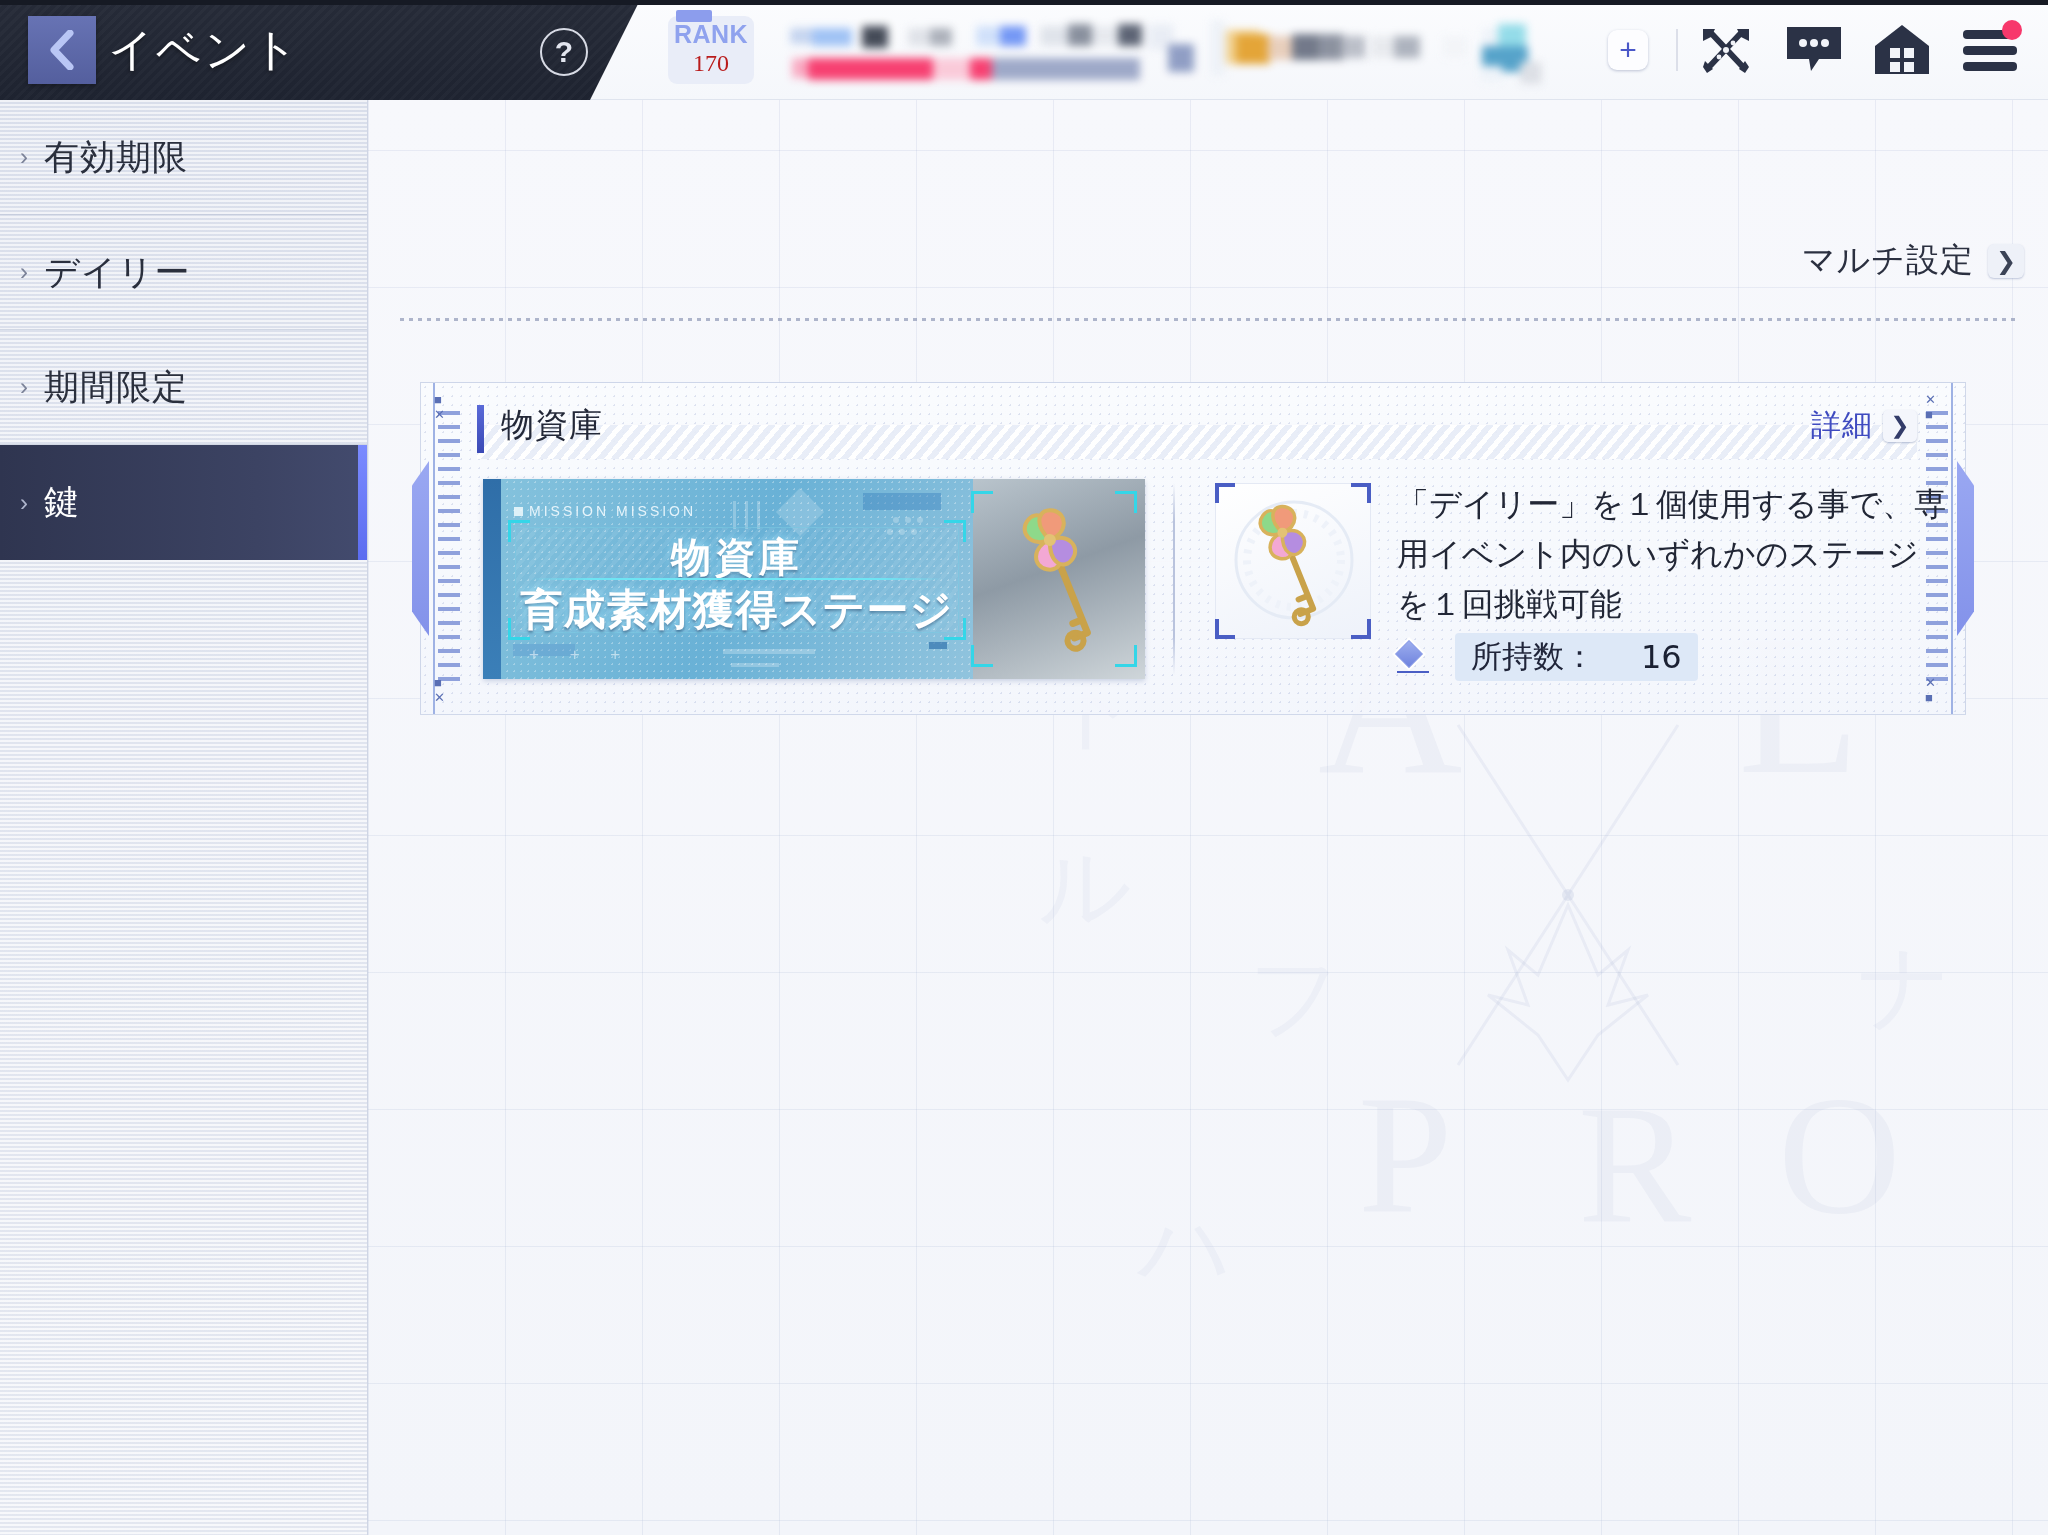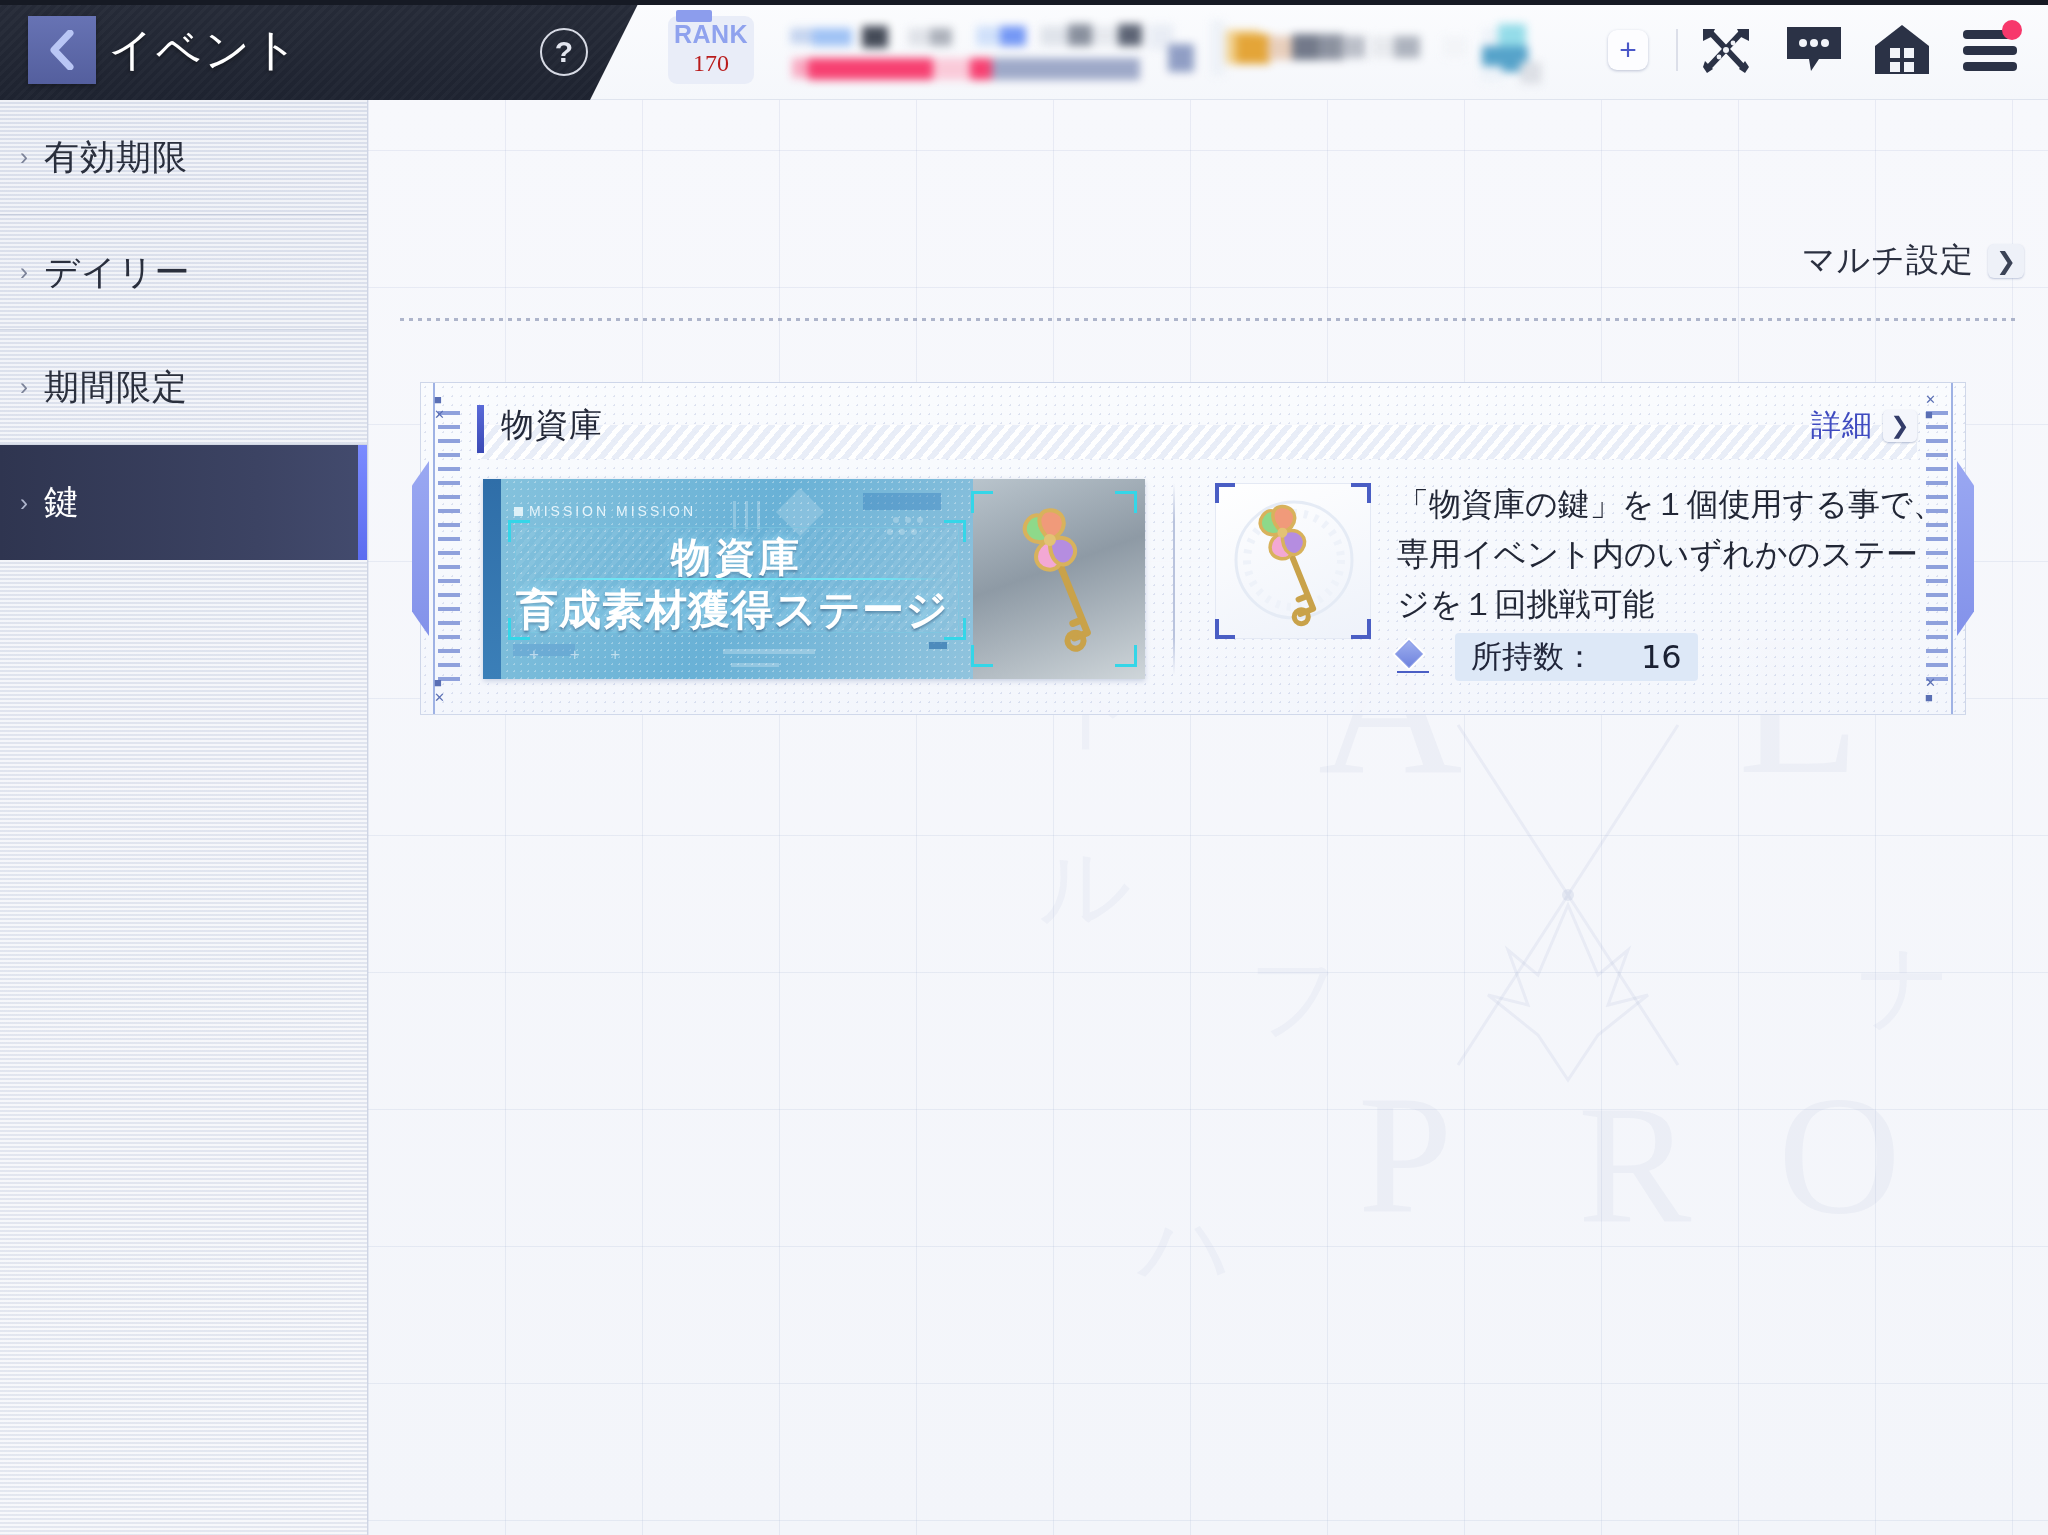--- a/index.html
+++ b/index.html
@@ -211,21 +211,21 @@
     background:rgba(245,252,255,.8); }
   .banner-box { position:absolute; left:32px; top:48px; width:444px; height:106px;
     background: linear-gradient(135deg, rgba(54,123,178,.88), rgba(70,145,196,.82));
     border:1px solid rgba(120,200,225,.6);
     background-image: repeating-linear-gradient(-50deg, rgba(255,255,255,.07) 0 4px, transparent 4px 9px); }
   .banner-t1 { position:absolute; width:100%; top:2px; text-align:center; font-size:40px; color:#fff;
     letter-spacing:4px; font-weight:bold; text-shadow:0 0 10px rgba(160,230,255,.9), 0 2px 3px rgba(0,20,60,.55);
     font-family:"DejaVu Sans",sans-serif; }
   .banner-rule { position:absolute; left:14px; right:14px; top:50px; height:2px;
     background:linear-gradient(90deg,transparent,#6fe4f4 15%,#6fe4f4 85%,transparent); }
-  .banner-t2 { position:absolute; width:100%; top:54px; text-align:left; font-size:42px; color:#fff;
+  .banner-t2 { position:absolute; width:100%; top:54px; text-align:center; font-size:42px; color:#fff;
     letter-spacing:1px; font-weight:bold; text-shadow:0 0 10px rgba(160,230,255,.9), 0 2px 3px rgba(0,20,60,.55);
     font-family:"DejaVu Sans",sans-serif; }
   .b-deco { position:absolute; background:rgba(255,255,255,.25); }
   .b-plus { position:absolute; bottom:14px; left:46px; color:rgba(255,255,255,.55); font-size:17px; letter-spacing:13px;}
 
   .banner-key { position:absolute; right:22px; top:18px; width:120px; height:165px; }
 
   
   .v-div { position:absolute; left:752px; top:100px; width:2px; height:192px;
     background:linear-gradient(180deg,transparent,#b9c3dd 20%,#b9c3dd 80%,transparent); }
@@ -385,21 +385,21 @@
               <path d="M76 46 C58 46 53 30 64 23 C75 16 85 27 76 46 Z" fill="#8ed98a"></path>
               <path d="M76 46 C94 46 99 30 88 23 C77 16 67 27 76 46 Z" fill="#f09a7a"></path>
               <path d="M76 46 C58 46 53 62 64 69 C75 76 85 65 76 46 Z" fill="#f3a8d4"></path>
               <path d="M76 46 C94 46 99 62 88 69 C77 76 67 65 76 46 Z" fill="#b58de0"></path>
             </g>
             <circle cx="76" cy="46" r="5" fill="#e3c274"></circle>
           </g>
         </svg>
       </div>
 
-      <div class="desc">「物資庫の鍵」を１個使用する事で、専用イベント内のいずれかのステージを１回挑戦可能</div>
+      <div class="desc">「デイリー」を１個使用する事で、専用イベント内のいずれかのステージを１回挑戦可能</div>
 
       <div class="meta-row">
         <div class="expiry">
           <span class="dia"></span>
         </div>
         <div class="count-box">
           <span class="count-l">所持数：</span>
           <span class="count-v">16</span>
         </div>
       </div>

